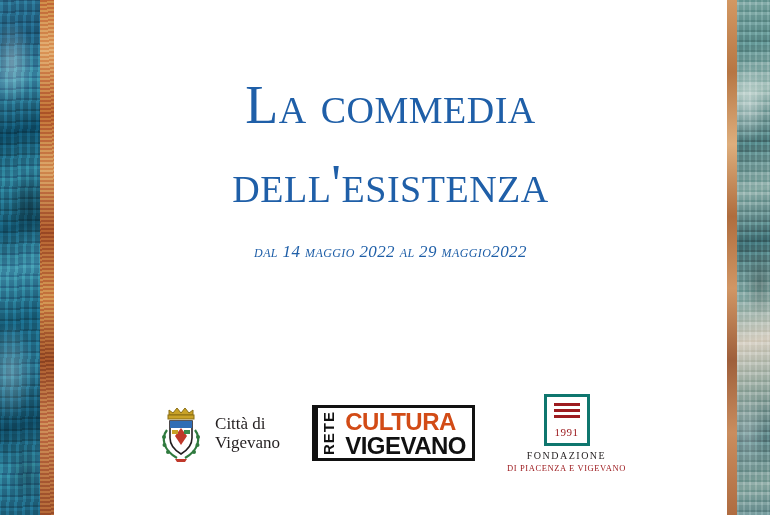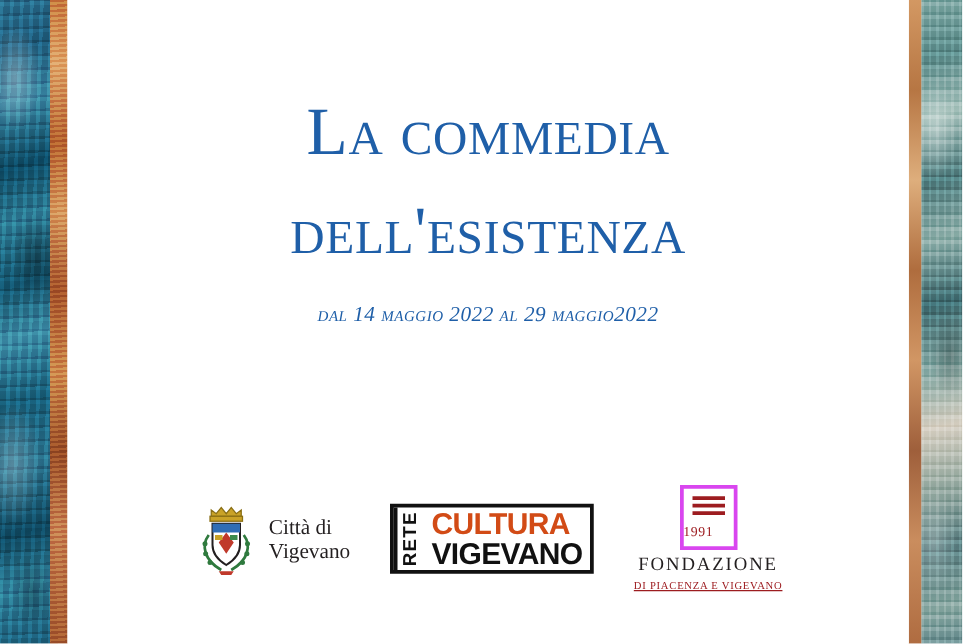--- a/index.html
+++ b/index.html
@@ -273,25 +273,26 @@
   
   .logo-fond {
     display: flex;
     flex-direction: column;
     align-items: center;
     gap: 5px;
   }
   .fond-mark {
     width: 46px;
     height: 52px;
-    border: 3px solid #d946ef;
+    border: 3px solid #0f766e;
     box-sizing: border-box;
     position: relative;
     display: flex;
     align-items: flex-end;
+    justify-content: center;
   }
   .fond-mark .bars {
     position: absolute;
     top: 6px;
     left: 7px;
     right: 7px;
     height: 16px;
     background:
       linear-gradient(#9d1c20, #9d1c20) 0 0/100% 3px no-repeat,
       linear-gradient(#9d1c20, #9d1c20) 0 6px/100% 3px no-repeat,
@@ -302,32 +303,31 @@
     font-size: 11px;
     color: #9d1c20;
     margin-bottom: 5px;
     letter-spacing: 0.5px;
   }
   .fond-text {
     text-align: center;
     font-family: "Liberation Serif", serif;
   }
   .fond-t1 {
-    font-size: 15px;
+    font-size: 10px;
     letter-spacing: 1.5px;
     color: #231f20;
     line-height: 1.05;
     font-family: Liberation Serif, serif;
   }
   .fond-t2 {
     font-size: 8.5px;
     letter-spacing: 0.6px;
     color: #9d1c20;
     margin-top: 2px;
-    text-decoration: underline;
   }
 </style>
 </head>
 <body>
 
 <div class="poster">
 
   <div class="left-art"></div>
   <div class="left-warm"></div>
 

